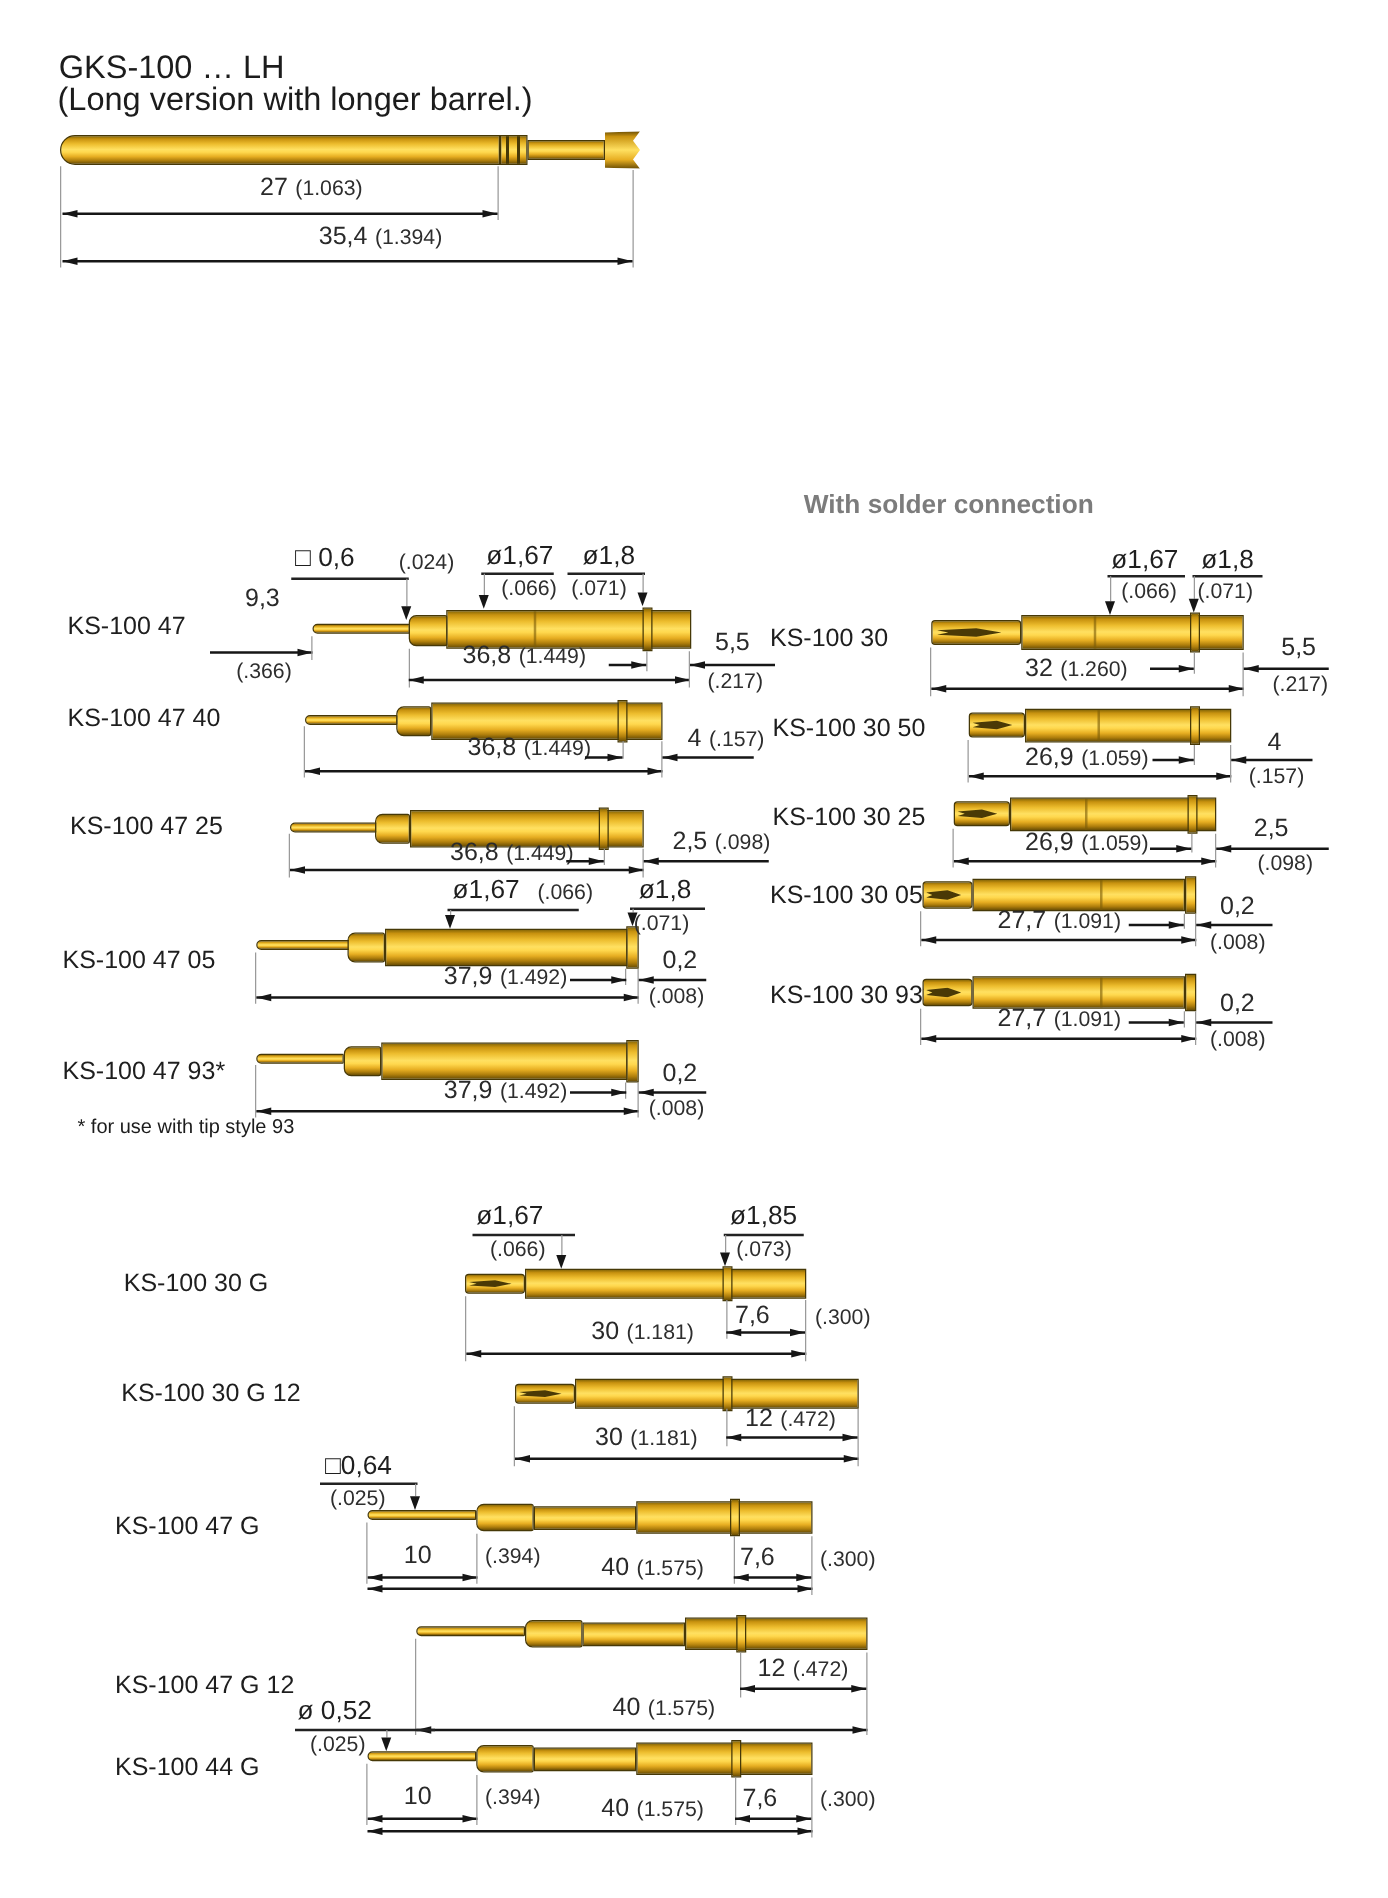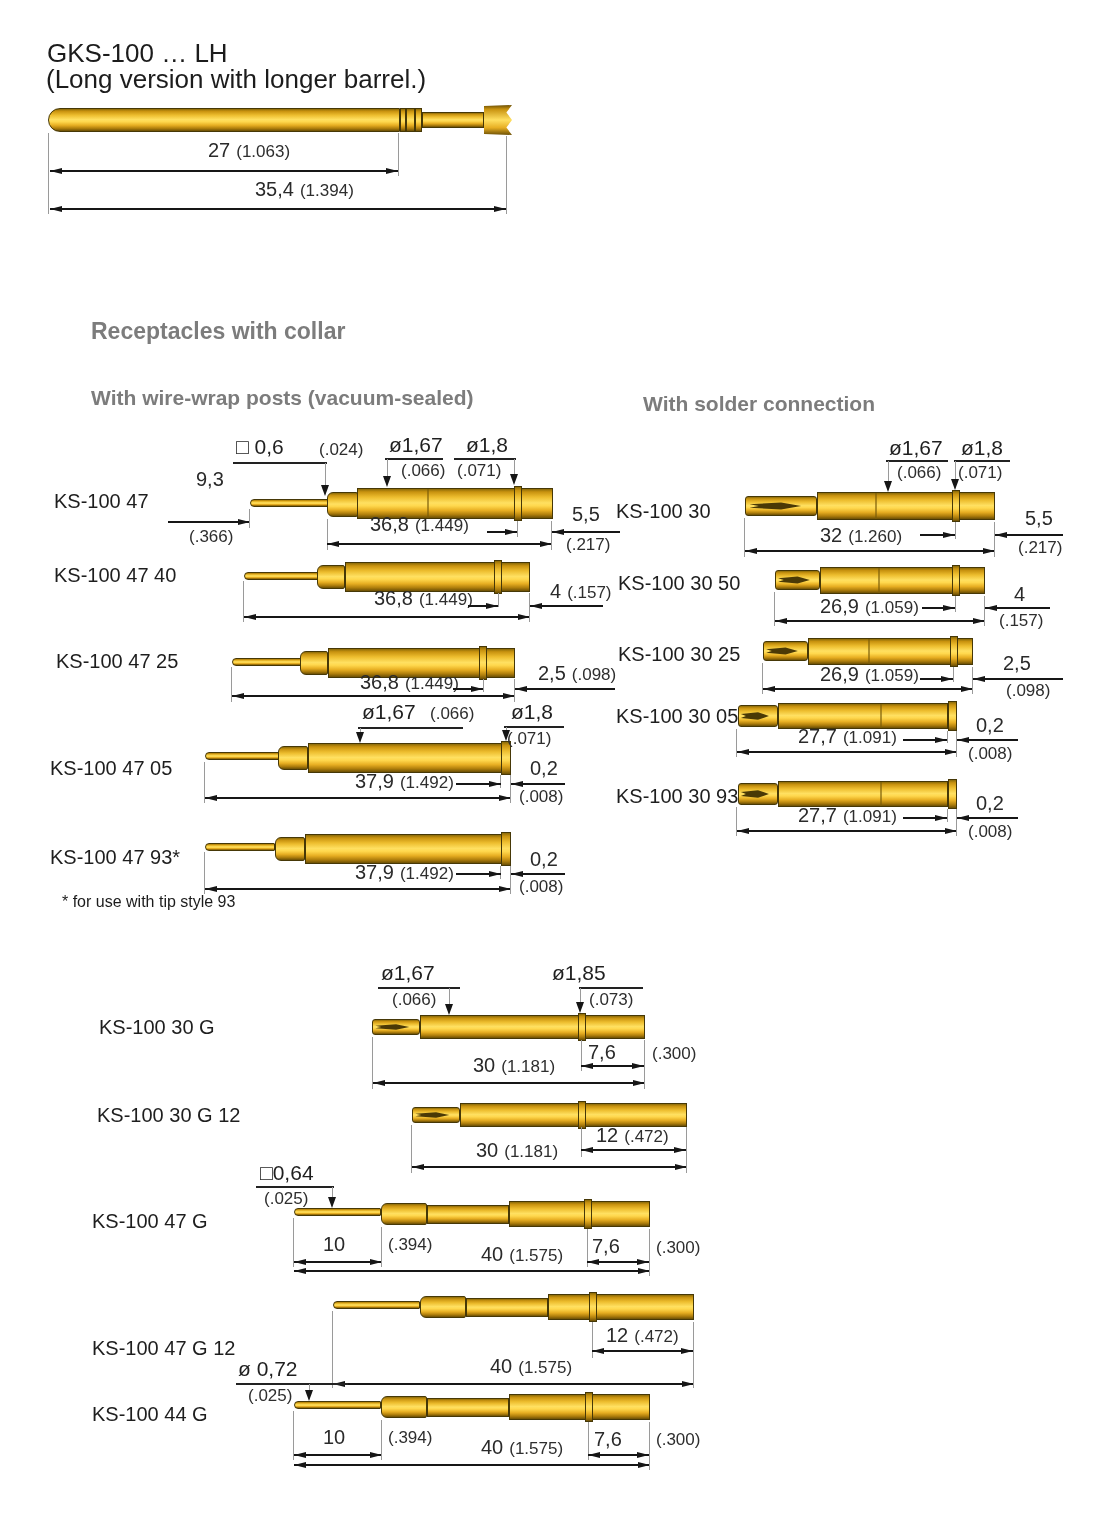--- a/index.html
+++ b/index.html
@@ -45,22 +45,20 @@
   <div class="gold" style="left:422px;top:112px;width:62px;height:16px"></div>
   <div class="crown" style="left:484px;top:105px;width:28px;height:30px"></div>
   <div class="ext" style="left:48px;top:133px;height:81px"></div>
   <div class="ext" style="left:398px;top:133px;height:43px"></div>
   <div class="ext" style="left:506px;top:136px;height:78px"></div>
   <div class="t" style="left:208px;top:139px"><span class="mm">27</span><span class="inch">(1.063)</span></div>
   <div class="dl in" style="left:50px;top:170px;width:348px"></div>
   <div class="t" style="left:255px;top:178px"><span class="mm">35,4</span><span class="inch">(1.394)</span></div>
   <div class="dl in" style="left:50px;top:208px;width:456px"></div>
 
-  <div class="h1" style="left:91px;top:318px">Receptacles with collar</div>
-  <div class="h2" style="left:91px;top:386px">With wire-wrap posts (vacuum-sealed)</div>
   <div class="h2" style="left:643px;top:392px">With solder connection</div>
 
   <div class="lbl" style="left:54px;top:490px">KS-100 47</div>
   <div class="gold rod" style="left:250px;top:499px;width:78px;height:8px"></div>
   <div class="gold sleeve" style="left:327px;top:492px;width:31px;height:25px"></div>
   <div class="gold" style="left:357px;top:488px;width:196px;height:31px"></div>
   <div class="seam" style="left:427px;top:489px;height:29px"></div>
   <div class="gold" style="left:514px;top:486px;width:8px;height:35px"></div>
   <div class="co abs" style="left:236px;top:435px">□ 0,6</div>
   <div class="inch abs" style="left:319px;top:440px">(.024)</div>
@@ -253,21 +251,21 @@
   <div class="lbl" style="left:99px;top:1016px">KS-100 30 G</div>
   <div class="gold cup" style="left:372px;top:1019px;width:48px;height:16px">
       <div class="slot"></div>
     </div>
   <div class="gold" style="left:420px;top:1015px;width:225px;height:24px"></div>
   <div class="gold" style="left:578px;top:1013px;width:8px;height:28px"></div>
   <div class="co abs" style="left:381px;top:961px">ø1,67</div>
   <div class="inch abs" style="left:392px;top:990px">(.066)</div>
   <div class="ul" style="left:378px;top:987px;width:82px"></div>
   <div class="leader" style="left:449px;top:988px;height:16px"></div>
-  <div class="co abs" style="left:552px;top:961px">ø1,85</div>
+  <div class="co abs" style="left:584px;top:961px">ø1,85</div>
   <div class="inch abs" style="left:589px;top:990px">(.073)</div>
   <div class="ul" style="left:579px;top:987px;width:64px"></div>
   <div class="leader" style="left:580px;top:988px;height:14px"></div>
   <div class="t" style="left:473px;top:1054px"><span class="mm">30</span><span class="inch">(1.181)</span></div>
   <div class="dl in" style="left:373px;top:1082px;width:272px"></div>
   <div class="ext" style="left:372px;top:1037px;height:52px"></div>
   <div class="ext" style="left:644px;top:1040px;height:49px"></div>
   <div class="ext" style="left:581px;top:1040px;height:31px"></div>
   <div class="dl in" style="left:581px;top:1065px;width:63px"></div>
   <div class="mm abs" style="left:588px;top:1041px">7,6</div>
@@ -318,21 +316,21 @@
   <div class="gold" style="left:548px;top:1294px;width:146px;height:26px"></div>
   <div class="gold" style="left:589px;top:1292px;width:8px;height:30px"></div>
   <div class="t" style="left:490px;top:1355px"><span class="mm">40</span><span class="inch">(1.575)</span></div>
   <div class="dl in" style="left:333px;top:1383px;width:361px"></div>
   <div class="ext" style="left:332px;top:1311px;height:77px"></div>
   <div class="ext" style="left:693px;top:1322px;height:66px"></div>
   <div class="ext" style="left:592px;top:1322px;height:36px"></div>
   <div class="dl in" style="left:592px;top:1350px;width:101px"></div>
   <div class="t" style="left:606px;top:1324px"><span class="mm">12</span><span class="inch">(.472)</span></div>
 
-  <div class="co abs" style="left:238px;top:1357px">ø 0,72</div>
+  <div class="co abs" style="left:238px;top:1357px">ø 0,52</div>
   <div class="inch abs" style="left:248px;top:1386px">(.025)</div>
   <div class="ul" style="left:236px;top:1383px;width:112px"></div>
   <div class="leader" style="left:309px;top:1384px;height:6px"></div>
 
   <div class="lbl" style="left:92px;top:1403px">KS-100 44 G</div>
   <div class="gold rod" style="left:294px;top:1401px;width:87px;height:8px"></div>
   <div class="gold sleeve" style="left:381px;top:1396px;width:46px;height:22px"></div>
   <div class="gold" style="left:427px;top:1398px;width:82px;height:19px"></div>
   <div class="gold" style="left:509px;top:1394px;width:141px;height:26px"></div>
   <div class="gold" style="left:585px;top:1392px;width:8px;height:30px"></div>

